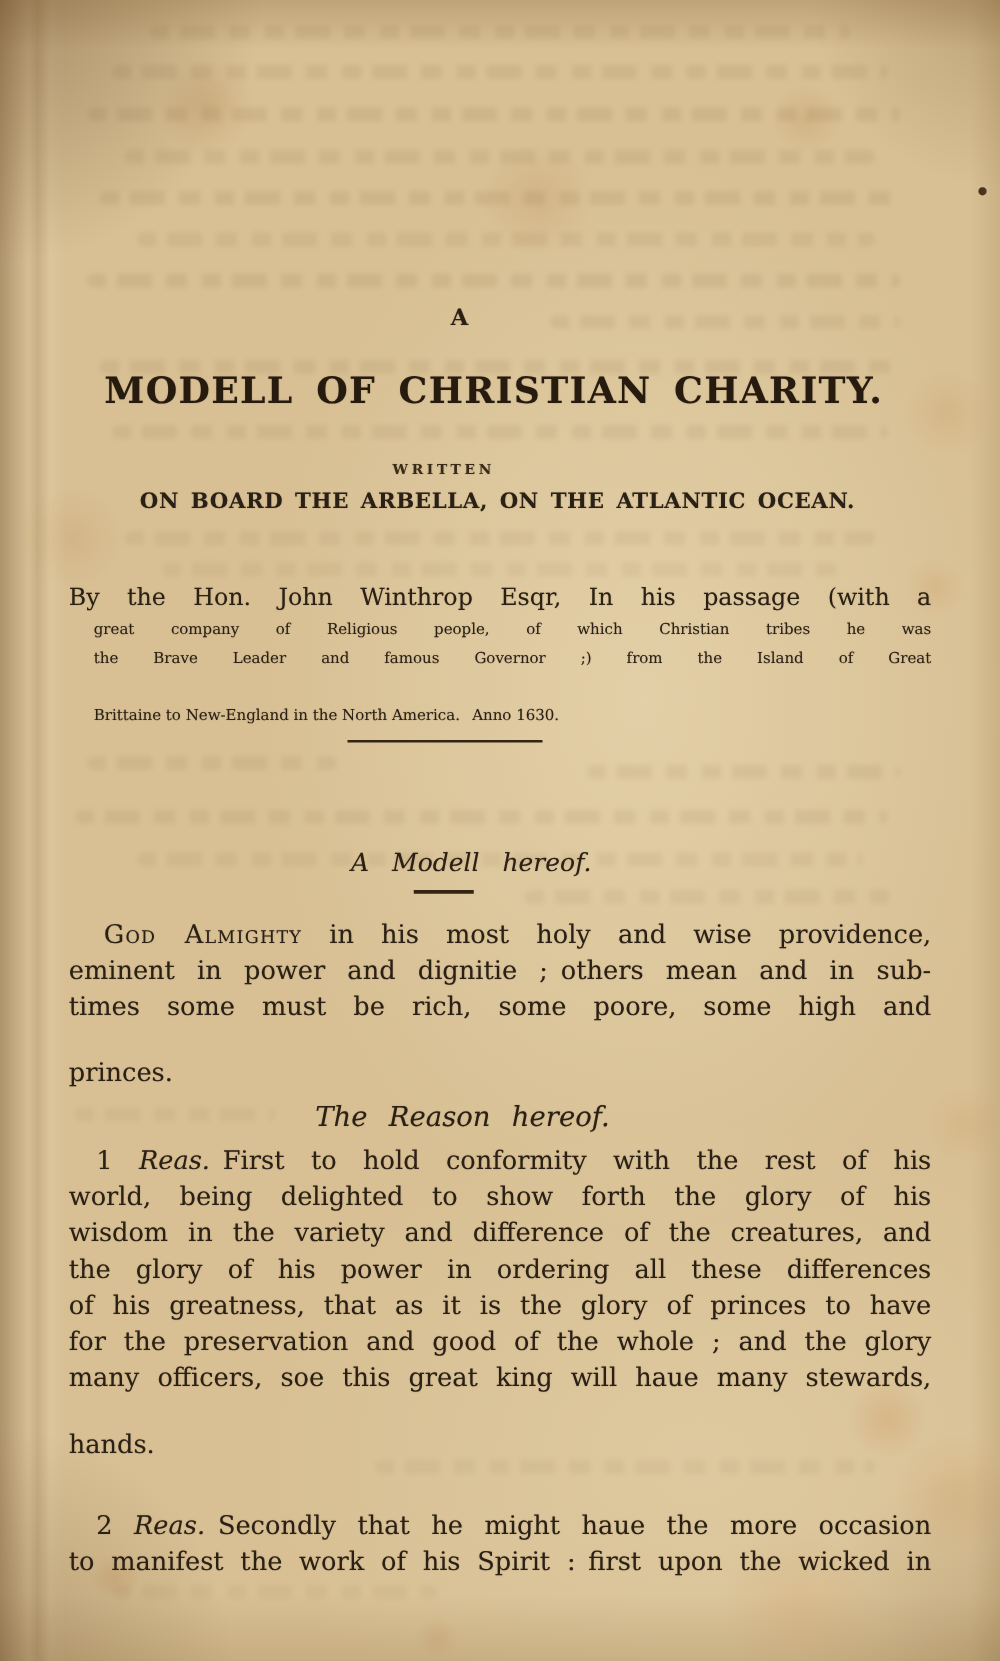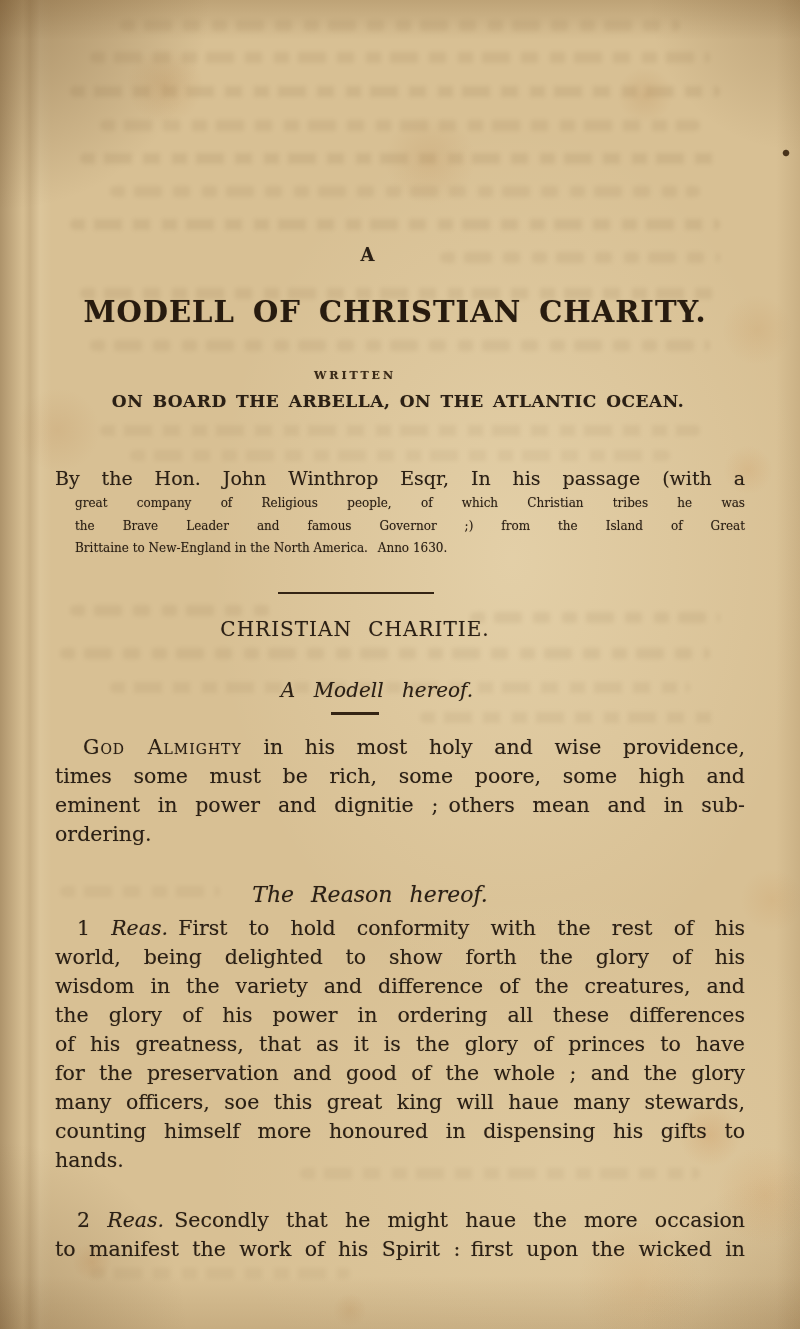--- a/index.html
+++ b/index.html
@@ -49,21 +49,21 @@
       rgba(122,92,52,0.9) 0 15px, rgba(122,92,52,0) 15px 24px,
       rgba(122,92,52,0.9) 24px 52px, rgba(122,92,52,0) 52px 63px,
       rgba(122,92,52,0.9) 63px 80px, rgba(122,92,52,0) 80px 92px);
     filter:blur(2px);
   }
   
   .tb{position:absolute;left:55px;width:690px;z-index:4;
       text-shadow:0 0 1px rgba(46,32,16,0.35);}
   .center{text-align:center;}
   .tline{text-align:justify;text-align-last:justify;}
-  .tline.last{text-align-last:left;}
+  .tline.last{text-align-last:left;margin-top:24px;}
   .i{font-style:italic;}
   .sc{font-variant:small-caps;letter-spacing:1px;}
 
   .half-title{top:244px;margin-left:-32px;font-size:18px;font-weight:bold;letter-spacing:1px;}
   .main-title{top:295px;margin-left:-5px;font-size:29px;font-weight:bold;
               letter-spacing:1px;word-spacing:7px;color:#271b0f;text-align:center;}
   .written{top:369px;margin-left:-45px;font-size:11px;font-weight:bold;letter-spacing:3px;color:#3a2a18;}
   .occasion{top:391px;margin-left:-2px;font-size:17px;font-weight:bold;
             letter-spacing:0.5px;word-spacing:3px;}
   .byline{top:464px;}
@@ -122,44 +122,42 @@
 
   <div class="tb byline">
       <div class="tline"><span>By the Hon. John Winthrop Esqr, In his passage (with a</span></div>
       <div class="tline"><span>great company of Religious people, of which Christian tribes he was</span></div>
       <div class="tline"><span>the Brave Leader and famous Governor ;) from the Island of Great</span></div>
       <div class="tline last"><span>Brittaine to New-England in the North America.  Anno 1630.</span></div>
     </div>
 
   <div class="rule rule-1"></div>
 
-  <div class="tb heading-charitie center">CHRISTIAN CHARITIE.</div>
 
   <div class="tb heading-modell center">A Modell hereof.</div>
 
   <div class="rule rule-2"></div>
 
   <div class="tb body-para para-providence">
       <div class="tline"><span class="sc">God Almighty</span><span> in his most holy and wise providence,</span></div>
+      <div class="tline"><span>eminent in power and dignitie ; others mean and in sub-</span></div>
       <div class="tline"><span>times some must be rich, some poore, some high and</span></div>
-      <div class="tline"><span>eminent in power and dignitie ; others mean and in sub-</span></div>
-      <div class="tline last"><span>ordering.</span></div>
+      <div class="tline last"><span>princes.</span></div>
     </div>
 
   <div class="tb heading-reason center">The Reason hereof.</div>
 
   <div class="tb body-para para-reason1">
       <div class="tline"><span>1 </span><span class="i">Reas.</span><span> First to hold conformity with the rest of his</span></div>
       <div class="tline"><span>world, being delighted to show forth the glory of his</span></div>
       <div class="tline"><span>wisdom in the variety and difference of the creatures, and</span></div>
       <div class="tline"><span>the glory of his power in ordering all these differences</span></div>
       <div class="tline"><span>of his greatness, that as it is the glory of princes to have</span></div>
       <div class="tline"><span>for the preservation and good of the whole ; and the glory</span></div>
       <div class="tline"><span>many officers, soe this great king will haue many stewards,</span></div>
-      <div class="tline"><span>counting himself more honoured in dispensing his gifts to</span></div>
       <div class="tline last"><span>hands.</span></div>
     </div>
 
   <div class="tb body-para para-reason2">
       <div class="tline"><span>2 </span><span class="i">Reas.</span><span> Secondly that he might haue the more occasion</span></div>
       <div class="tline"><span>to manifest the work of his Spirit : first upon the wicked in</span></div>
     </div>
 </div>
 
 </body></html>

